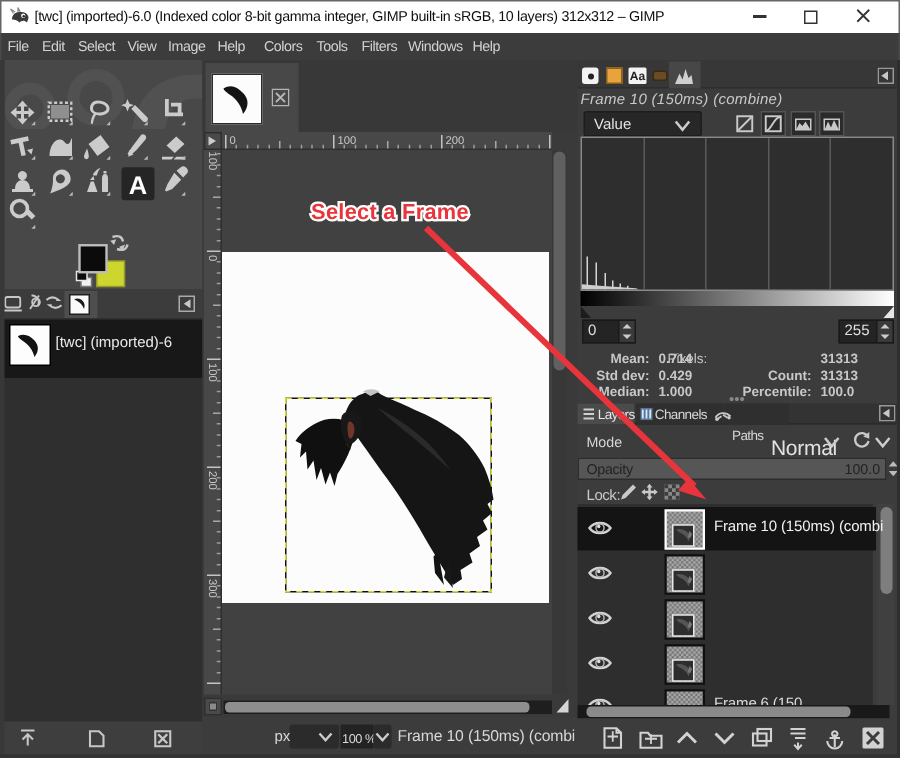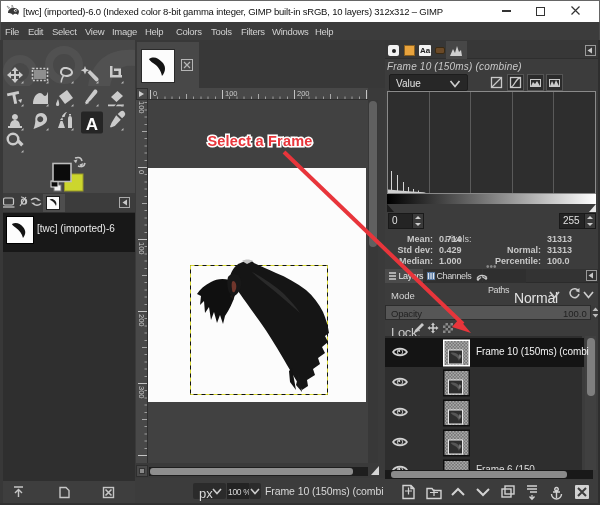--- a/index.html
+++ b/index.html
@@ -335,21 +335,21 @@
 
  <svg class="abs" style="left:234px;top:424px" width="12" height="13" viewBox="0 0 12 13">
       <path d="M10 2 L10 11 L2 11 Z" fill="#d5d5d5"></path>
     </svg>
 
  <div class="abs" style="left:1px;top:425px;width:12px;height:12px;background:#4a4a4a;border:1px solid #2e2e2e;box-sizing:border-box"></div>
  <div class="abs" style="left:4px;top:428px;width:6px;height:6px;background:#8a8a8a;border:1px solid #333;box-sizing:border-box"></div>
 
  <div class="abs" style="left:0;top:438px;width:250px;height:27px;background:#3c3c3c"></div>
  <div class="abs" style="left:58px;top:443px;width:33px;height:16px;background:#2b2b2b;border-radius:2px"></div>
- <div class="abs" style="left:64px;top:446px;font-size:13px;color:#d8d8d8">px</div>
+ <div class="abs" style="left:48px;top:446px;font-size:10px;color:#d8d8d8">px</div>
  <svg class="abs" style="left:77px;top:448px" width="10" height="7" viewBox="0 0 10 7">
       <path d="M1 1 L5 5.5 L9 1" fill="none" stroke="#ccc" stroke-width="1.6"></path>
     </svg>
  <div class="abs" style="left:92px;top:443px;width:22px;height:16px;background:#232323"></div>
  <div class="abs" style="left:93px;top:447px;font-size:8.5px;letter-spacing:-0.3px;color:#d8d8d8">100 %</div>
  <div class="abs" style="left:114px;top:443px;width:12px;height:16px;background:#2b2b2b;border-radius:2px"></div>
  <svg class="abs" style="left:115px;top:448px" width="10" height="7" viewBox="0 0 10 7">
       <path d="M1 1 L5 5.5 L9 1" fill="none" stroke="#ccc" stroke-width="1.6"></path>
     </svg>
  <div class="abs" style="left:130px;top:445px;font-size:10.5px;letter-spacing:-0.1px;color:#d8d8d8;white-space:nowrap;width:118px;overflow:hidden">Frame 10 (150ms) (combi…</div>
@@ -437,21 +437,21 @@
     </svg>
 
  <div class="abs small" style="left:0px;top:194px;width:48px;text-align:right;font-weight:bold">Mean:</div>
  <div class="abs small" style="left:54px;top:194px">0.714</div>
  <div class="abs small" style="left:0px;top:205px;width:48px;text-align:right;font-weight:bold">Std dev:</div>
  <div class="abs small" style="left:54px;top:205px">0.429</div>
  <div class="abs small" style="left:0px;top:216px;width:48px;text-align:right;font-weight:bold">Median:</div>
  <div class="abs small" style="left:54px;top:216px">1.000</div>
  <div class="abs small" style="left:60px;top:194px;width:96px;text-align:left;font-weight:normal">Pixels:</div>
  <div class="abs small" style="left:162px;top:194px">31313</div>
- <div class="abs small" style="left:60px;top:205px;width:96px;text-align:right;font-weight:bold">Normal:</div>
+ <div class="abs small" style="left:60px;top:205px;width:96px;text-align:right;font-weight:bold">Count:</div>
  <div class="abs small" style="left:162px;top:205px">31313</div>
  <div class="abs small" style="left:60px;top:216px;width:96px;text-align:right;font-weight:bold">Percentile:</div>
  <div class="abs small" style="left:162px;top:216px">100.0</div>
 
  <div class="abs" style="left:101px;top:225px;width:12px;height:3px;color:#888;font-size:10px;line-height:3px">•••</div>
 
  <div class="abs" style="left:0;top:229px;width:215px;height:14px;background:#333333;border-bottom:1px solid #2b2b2b;box-sizing:border-box"></div>
  <div class="abs" style="left:0px;top:229px;width:38px;height:14px;background:#4b4b4b"></div>
  <div class="abs" style="left:39.5px;top:229px;width:57px;height:14px;background:#2f2f2f"></div>
  <div class="abs" style="left:98px;top:229px;width:43px;height:14px;background:#2f2f2f"></div>
@@ -493,21 +493,21 @@
  <div class="abs" style="left:0px;top:265px;width:206px;height:15px;background:#565656;border:1px solid #2c2c2c;box-sizing:border-box"></div>
  <div class="abs" style="left:206px;top:266px;width:9px;height:13px;background:#3a3a3a"></div>
  <svg class="abs" style="left:207px;top:267px" width="7" height="11" viewBox="0 0 7 11">
       <path d="M0.5 4 L3.5 0.5 L6.5 4 Z" fill="#bbb"></path>
       <path d="M0.5 7 L3.5 10.5 L6.5 7 Z" fill="#bbb"></path>
     </svg>
  <div class="abs" style="left:6px;top:268px;font-size:9.5px;letter-spacing:-0.2px;color:#222222">Opacity</div>
  <div class="abs" style="left:178px;top:268px;font-size:9.5px;color:#222222">100.0</div>
 
  <div class="abs" style="left:0;top:280px;width:215px;height:16px;background:#3c3c3c"></div>
- <div class="abs" style="left:6px;top:285px;font-size:13px;letter-spacing:-0.3px;color:#c9c9c9">Lock:</div>
+ <div class="abs" style="left:6px;top:285px;font-size:10px;letter-spacing:-0.3px;color:#c9c9c9">Lock:</div>
  <svg class="abs" style="left:27px;top:282px" width="12" height="12" viewBox="0 0 12 12">
       <path d="M10 1 L12 3 L5 10 L2 11 L3 8 Z" fill="#c9c9c9"></path>
     </svg>
  <svg class="abs" style="left:42px;top:282px" width="12" height="12" viewBox="0 0 12 12">
       <path d="M6 0.5 L8 3 H6.8 V5.2 H9 V4 L11.5 6 L9 8 V6.8 H6.8 V9 H8 L6 11.5 L4 9 H5.2 V6.8 H3 V8 L0.5 6 L3 4 V5.2 H5.2 V3 H4 Z" fill="#c9c9c9"></path>
     </svg>
  <svg class="abs" style="left:57px;top:282px" width="12" height="12" viewBox="0 0 12 12">
       <rect x="1" y="1" width="10" height="10" fill="#888"></rect>
       <path d="M1 1 h2.5 v2.5 h-2.5 Z M6 1 h2.5 v2.5 h-2.5 Z M3.5 3.5 h2.5 v2.5 h-2.5 Z M8.5 3.5 h2.5 v2.5 h-2.5 Z M1 6 h2.5 v2.5 h-2.5 Z M6 6 h2.5 v2.5 h-2.5 Z M3.5 8.5 h2.5 v2.5 h-2.5 Z M8.5 8.5 h2.5 v2.5 h-2.5 Z" fill="#3c3c3c"></path>
     </svg>

